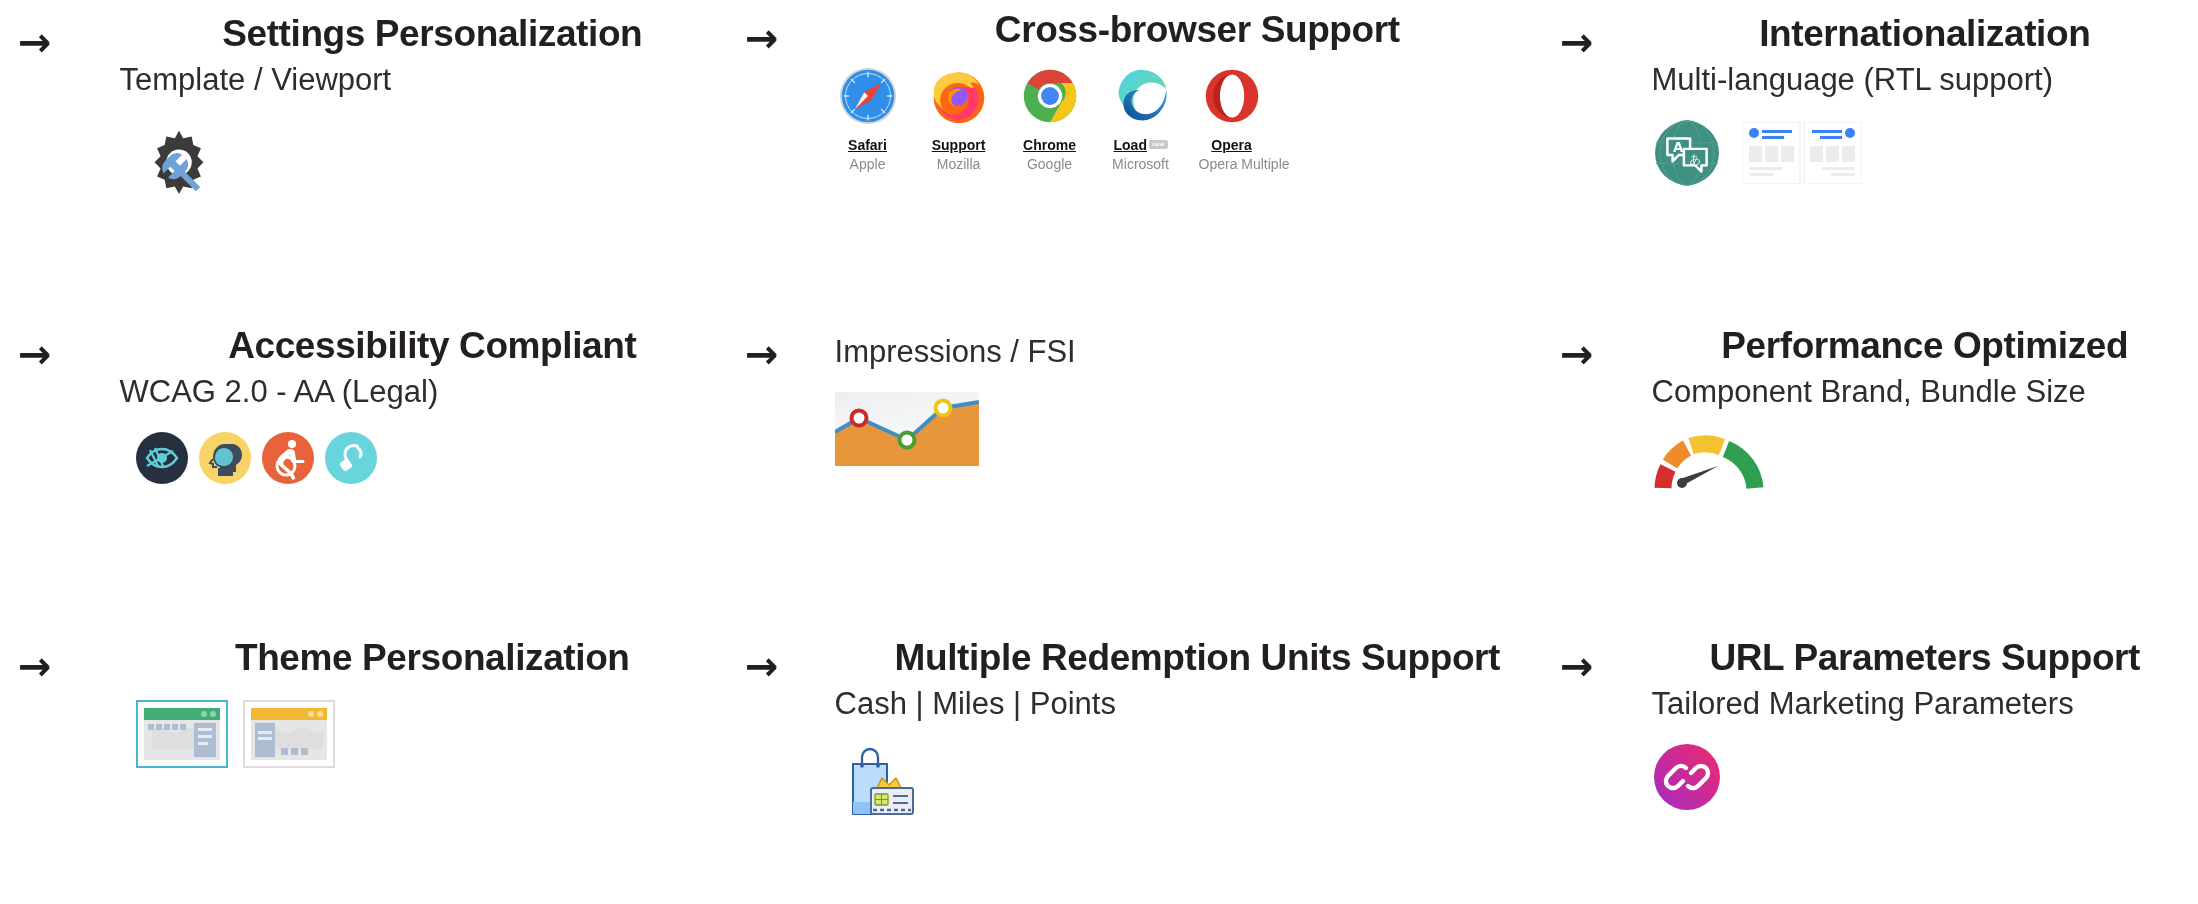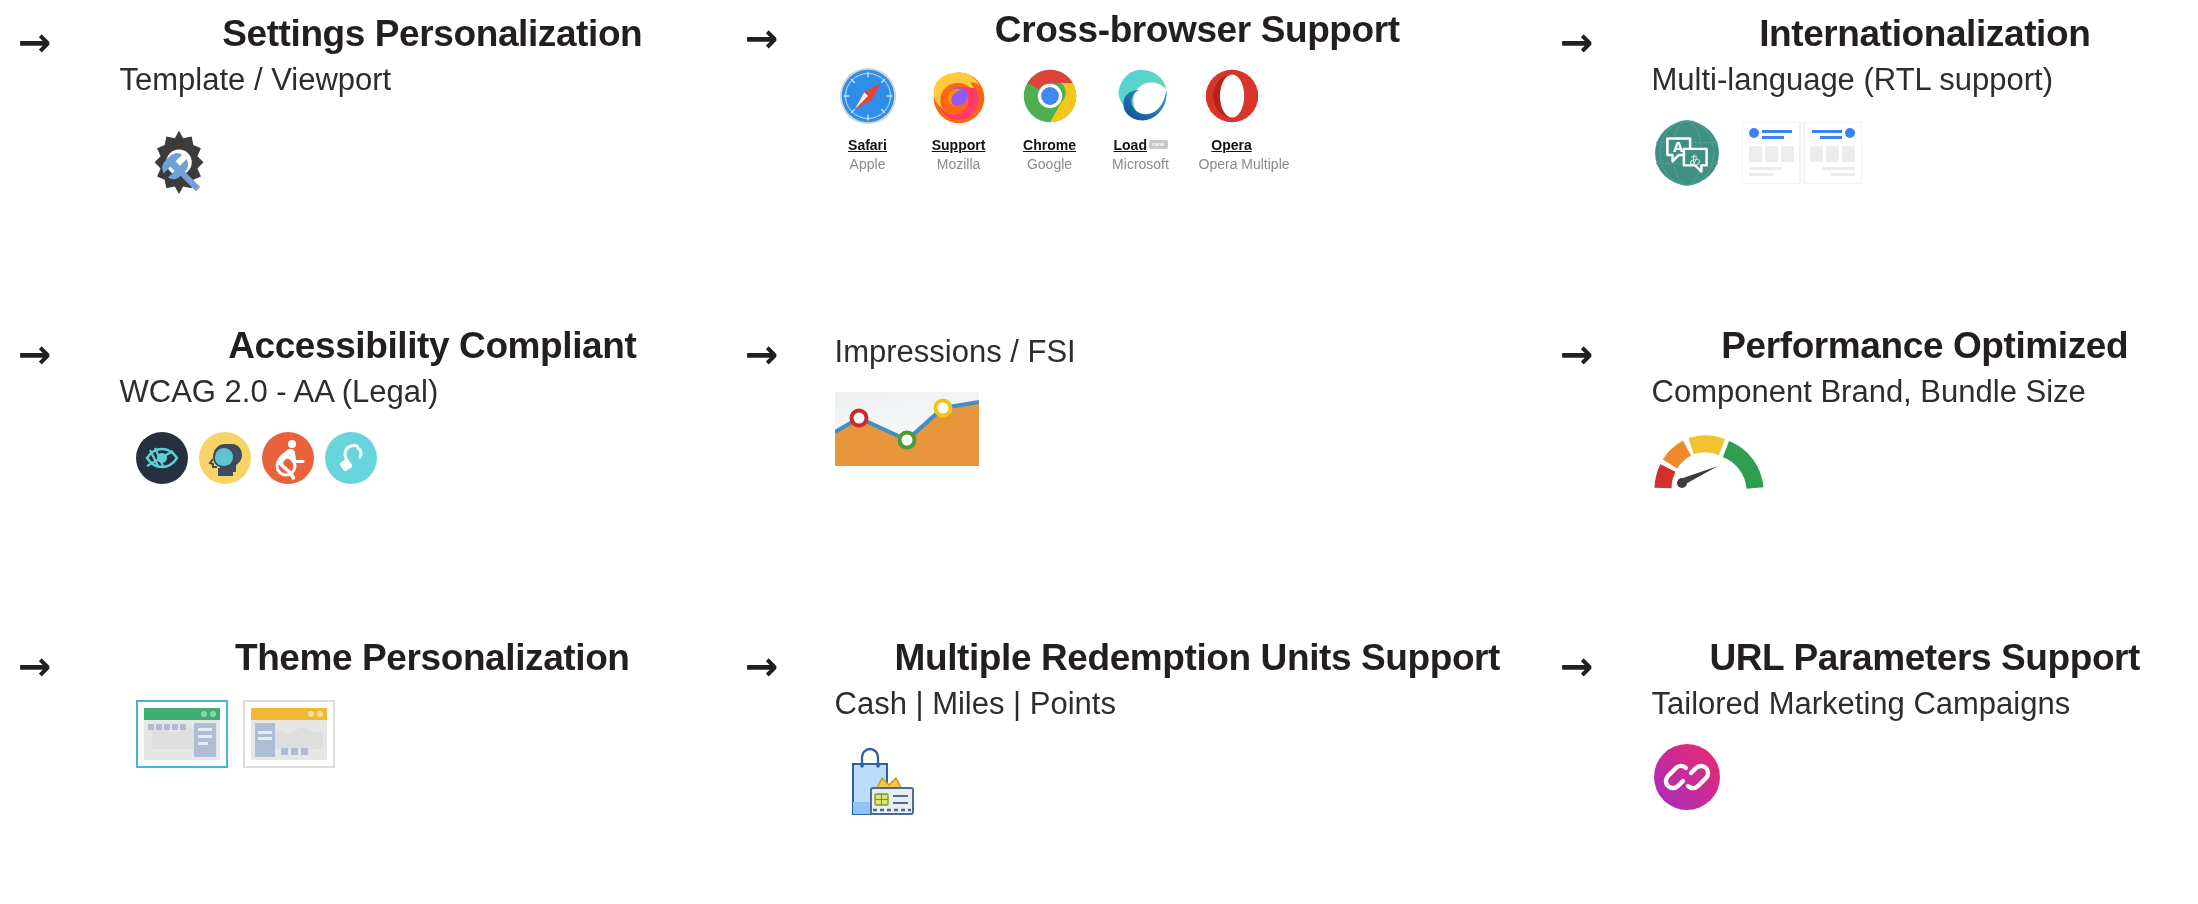--- a/index.html
+++ b/index.html
@@ -491,21 +491,21 @@
       </div>
     </div>
   </div>
 
   <div class="cell c3">
     <div class="cell-inner" style="padding-top:14px;">
       <div class="arrow">→</div>
       <div class="arrow-gap-3"></div>
       <div class="texts">
         <div class="title">URL Parameters Support</div>
-        <div class="subtitle">Tailored Marketing Campaigns</div>
+        <div class="subtitle">Tailored Marketing Parameters</div>
         <div class="media" style="margin-left:2px;">
           <svg width="66" height="66" viewBox="0 0 66 66">
             <defs>
               <linearGradient id="lg" x1="0" y1="1" x2="1" y2="0">
                 <stop offset="0" stop-color="#a42cc4"></stop>
                   <stop offset="1" stop-color="#ee2a6b"></stop>
               </linearGradient>
             </defs>
             <circle cx="33" cy="33" r="33" fill="url(#lg)"></circle>
             <g stroke="#ffffff" stroke-width="4.4" fill="none" stroke-linecap="round">

